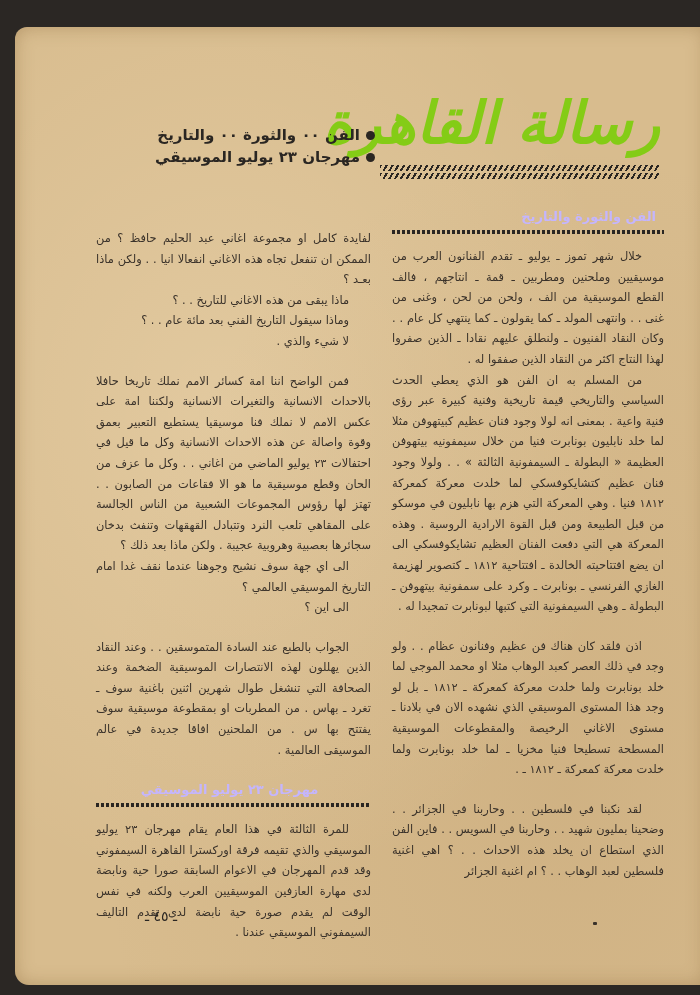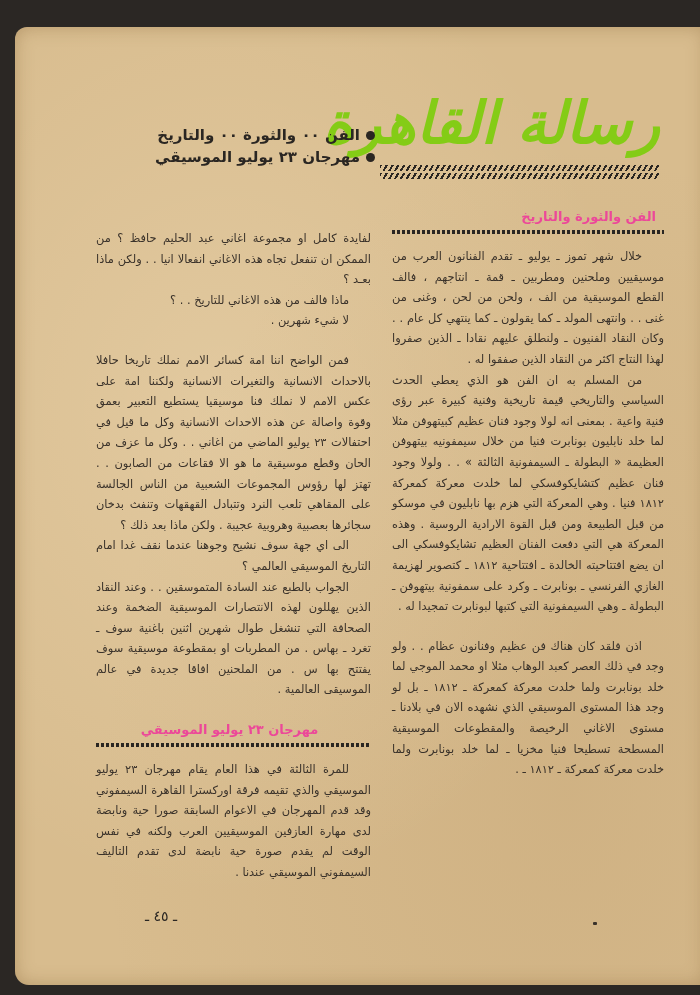--- a/index.html
+++ b/index.html
@@ -48,21 +48,21 @@
   .col {
     position:absolute; direction:rtl; text-align:justify;
     font-size:11.4px; line-height:20.6px; color:#3a322a;
   }
   .col p { margin:0 0 19px 0; text-indent:22px; }
   .col p.noind { text-indent:0; }
   .col p.tight { margin-bottom:0; }
   .col-right { left:392px; top:206px; width:272px; }
   .col-left { left:96px; top:228px; width:275px; }
   .subhead {
-    font-weight:bold; font-size:13px; color:#ec4899; text-align:right;
+    font-weight:bold; font-size:13px; color:#c4b5fd; text-align:right;
     padding-right:8px; line-height:22px;
   }
   .subrule {
     height:4px; margin:2px 0 12px 0;
     background:repeating-linear-gradient(90deg,#2a2622 0 3px, transparent 3px 5px);
   }
   .col-left .subhead { text-align:center; }
   .pagenum {
     position:absolute; left:145px; top:908px; font-size:14px; font-weight:normal; color:#2a2622;
     direction:rtl;
@@ -90,28 +90,31 @@
     <span>مهرجان ٢٣ يوليو الموسيقي</span>
   </div>
 </div>
 
 <div class="col col-right">
   <div class="subhead">الفن والثورة والتاريخ</div>
   <div class="subrule"></div>
   <p class="tight">خلال شهر تموز ـ يوليو ـ تقدم الفنانون العرب من موسيقيين وملحنين ومطربين ـ قمة ـ انتاجهم ، فالف القطع الموسيقية من الف ، ولحن من لحن ، وغنى من غنى . . وانتهى المولد ـ كما يقولون ـ كما ينتهي كل عام . . وكان النقاد الفنيون ـ ولنطلق عليهم نقادا ـ الذين صفروا لهذا النتاج اكثر من النقاد الذين صفقوا له .</p>
   <p>من المسلم به ان الفن هو الذي يعطي الحدث السياسي والتاريخي قيمة تاريخية وفنية كبيرة عبر رؤى فنية واعية . بمعنى انه لولا وجود فنان عظيم كبيتهوفن مثلا لما خلد نابليون بونابرت فنيا من خلال سيمفونيه بيتهوفن العظيمة « البطولة ـ السيمفونية الثالثة » . . ولولا وجود فنان عظيم كتشايكوفسكي لما خلدت معركة كمعركة ١٨١٢ فنيا . وهي المعركة التي هزم بها نابليون في موسكو من قبل الطبيعة ومن قبل القوة الارادية الروسية . وهذه المعركة هي التي دفعت الفنان العظيم تشايكوفسكي الى ان يضع افتتاحيته الخالدة ـ افتتاحية ١٨١٢ ـ كتصوير لهزيمة الغازي الفرنسي ـ بونابرت ـ وكرد على سمفونية بيتهوفن ـ البطولة ـ وهي السيمفونية التي كتبها لبونابرت تمجيدا له .</p>
   <p>اذن فلقد كان هناك فن عظيم وفنانون عظام . . ولو وجد في ذلك العصر كعبد الوهاب مثلا او محمد الموجي لما خلد بونابرت ولما خلدت معركة كمعركة ـ ١٨١٢ ـ بل لو وجد هذا المستوى الموسيقي الذي نشهده الان في بلادنا ـ مستوى الاغاني الرخيصة والمقطوعات الموسيقية المسطحة تسطيحا فنيا مخزيا ـ لما خلد بونابرت ولما خلدت معركة كمعركة ـ ١٨١٢ ـ .</p>
+  <p>لقد نكبنا في فلسطين . . وحاربنا في الجزائر . . وضحينا بمليون شهيد . . وحاربنا في السويس . . فاين الفن الذي استطاع ان يخلد هذه الاحداث . . ؟ اهي اغنية فلسطين لعبد الوهاب . . ؟ ام اغنية الجزائر</p>
 </div>
 
 <div class="col col-left">
   <p class="noind tight">لفايدة كامل او مجموعة اغاني عبد الحليم حافظ ؟ من الممكن ان تنفعل تجاه هذه الاغاني انفعالا انيا . . ولكن ماذا بعـد ؟</p>
-  <p class="tight">ماذا فالف من هذه الاغاني للتاريخ . . ؟</p>
-  <p>لا شيء شهرين .</p>
+  <p class="tight">ماذا يبقى من هذه الاغاني للتاريخ . . ؟</p>
+  <p class="tight">وماذا سيقول التاريخ الفني بعد مائة عام . . ؟</p>
+  <p>لا شيء والذي .</p>
   <p class="tight">فمن الواضح اننا امة كسائر الامم نملك تاريخا حافلا بالاحداث الانسانية والتغيرات الانسانية ولكننا امة على عكس الامم لا نملك فنا موسيقيا يستطيع التعبير بعمق وقوة واصالة عن هذه الاحداث الانسانية وكل ما قيل في احتفالات ٢٣ يوليو الماضي من اغاني . . وكل ما عزف من الحان وقطع موسيقية ما هو الا فقاعات من الصابون . . تهتز لها رؤوس المجموعات الشعبية من الناس الجالسة على المقاهي تلعب النرد وتتبادل القهقهات وتنفث بدخان سجائرها بعصبية وهروبية عجيبة . ولكن ماذا بعد ذلك ؟</p>
   <p class="tight">الى اي جهة سوف نشيح وجوهنا عندما نقف غدا امام التاريخ الموسيقي العالمي ؟</p>
+  <p>الى اين ؟</p>
   <p>الجواب بالطبع عند السادة المتموسقين . . وعند النقاد الذين يهللون لهذه الانتصارات الموسيقية الضخمة وعند الصحافة التي تنشغل طوال شهرين اثنين باغنية سوف ـ تغرد ـ بهاس . من المطربات او بمقطوعة موسيقية سوف يفتتح بها س . من الملحنين افاقا جديدة في عالم الموسيقى العالمية .</p>
   <div class="subhead">مهرجان ٢٣ يوليو الموسيقي</div>
   <div class="subrule"></div>
   <p>للمرة الثالثة في هذا العام يقام مهرجان ٢٣ يوليو الموسيقي والذي تقيمه فرقة اوركسترا القاهرة السيمفوني وقد قدم المهرجان في الاعوام السابقة صورا حية ونابضة لدى مهارة العازفين الموسيقيين العرب ولكنه في نفس الوقت لم يقدم صورة حية نابضة لدى تقدم التاليف السيمفوني الموسيقي عندنا .</p>
 </div>
 
 <div class="pagenum">ـ ٤٥ ـ</div>
 <div class="speck"></div>
 
 </body></html>

